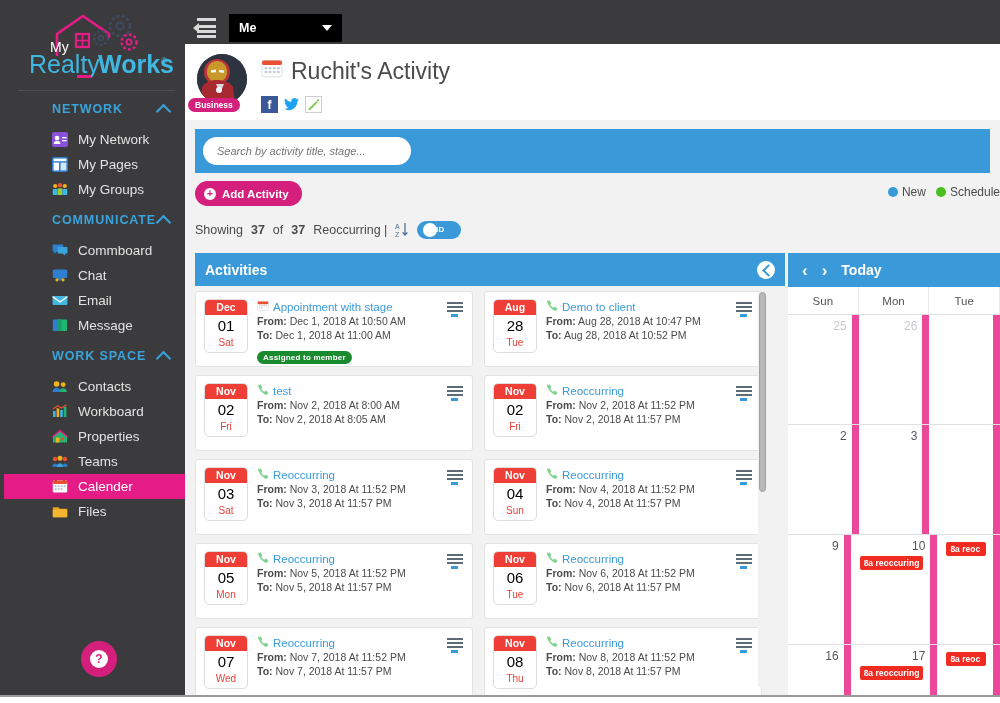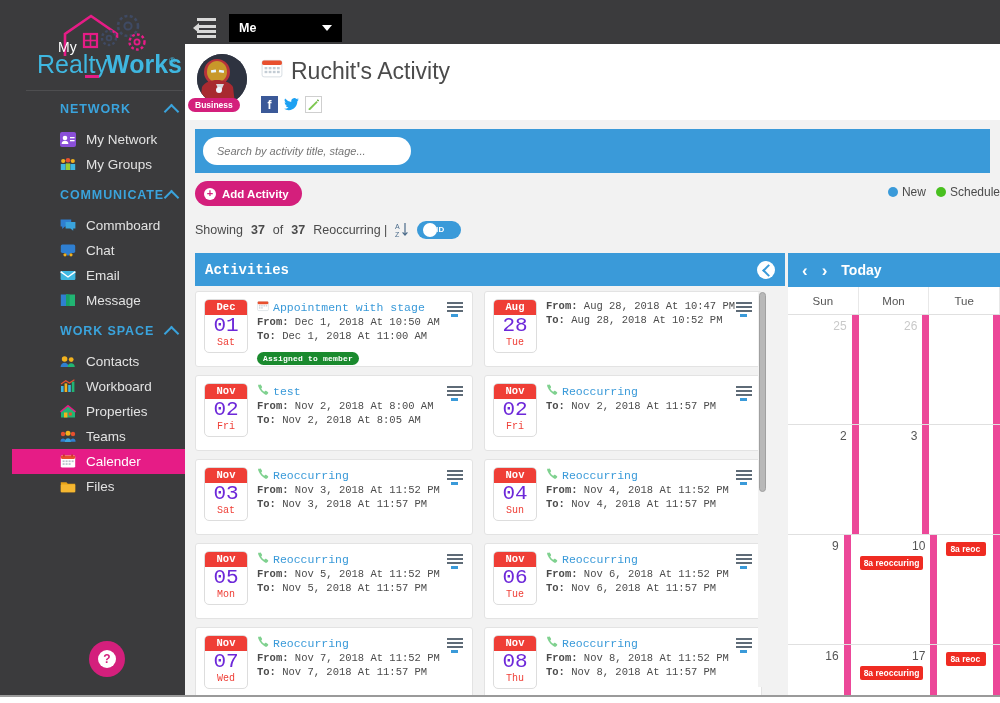--- a/index.html
+++ b/index.html
@@ -23,21 +23,21 @@
     position:absolute; left:0; bottom:0; width:1000px; height:6px;
     background:#ffffff;
   }
   #frame-bottom-line{
     position:absolute; left:0; bottom:6px; width:1000px; height:2px;
     background:#9a9a9a;
   }
 
   
   #sidebar{
-    position:absolute; left:12px; top:0; width:185px; height:695px;
+    position:absolute; left:4px; top:0; width:185px; height:695px;
     background:#3b3b3d; color:#d7d7d7; overflow:hidden;
   }
   .logo-wrap{ padding:12px 0 6px 0; text-align:center; }
   .logo-svg{ display:block; margin:0 auto; }
   .side-sep{ height:1px; background:#4e4e50; margin:4px 14px 0 14px; }
 
   .side-head{
     display:flex; align-items:center; justify-content:space-between;
     padding:11px 18px 11px 48px; color:#3aa3dc;
     font-size:12.5px; letter-spacing:.9px; font-weight:bold; cursor:pointer;
@@ -141,21 +141,21 @@
   #showing-row b{ font-weight:bold;}
   .sort-ico{ width:14px;height:16px;position:relative;cursor:pointer;color:#4b6b8a;font-size:9px;}
   .toggle-grid{
     width:44px;height:18px;border-radius:10px;background:#3a9ad9;position:relative;cursor:pointer;
   }
   .toggle-grid span{ position:absolute;left:6px;top:4px;color:#fff;font-size:8px;font-weight:bold;letter-spacing:.3px;}
   .toggle-grid .knob{ position:absolute;right:2px;top:2px;width:14px;height:14px;border-radius:50%;background:#fff;}
 
   
   #activities-panel{
-    position:absolute; left:10px; top:209px; width:590px; height:344px; background:#f2f2f2;font-family:Liberation Mono, monospace;
+    position:absolute; left:10px; top:209px; width:590px; height:344px; background:#f2f2f2;
   }
   .panel-head{
     height:33px;background:#3a9ad9;color:#fff;display:flex;align-items:center;justify-content:space-between;
     padding:0 10px; font-size:14px; font-weight:bold;
   }
   .collapse-c{ width:18px;height:18px;border-radius:50%;background:#fff;position:relative;cursor:pointer;}
   .collapse-c:before{content:"";position:absolute;left:7px;top:5px;width:7px;height:7px;
     border-left:2px solid #3a9ad9;border-bottom:2px solid #3a9ad9;transform:rotate(45deg);}
   .cards-scroll{
     height:409px; overflow:hidden; position:relative; padding-top:5px;
@@ -164,21 +164,21 @@
   .acard{
     width:278px;height:76px;background:#fff;border:1px solid #e3e3e3;border-radius:3px;
     position:relative; padding:7px 8px;
     display:flex; gap:9px;
   }
   .datechip{
     width:44px;height:54px;border:1px solid #ddd;border-radius:5px;overflow:hidden;text-align:center;
     flex:0 0 44px; background:#fff;
   }
   .datechip .m{ background:#ef3e36;color:#fff;font-size:10.5px;font-weight:bold;line-height:15px;}
-  .datechip .d{ font-size:21px;color:#6d28d9;line-height:21px;}
+  .datechip .d{ font-size:15px;color:#000000;line-height:21px;}
   .datechip .w{ font-size:10px;color:#ef3e36;line-height:13px;}
   .acard-body{ flex:1; min-width:0; }
   .acard-title{ font-size:11.5px;color:#3a9ad9; display:flex;align-items:center;gap:4px; margin-top:1px;}
   .acard-line{ font-size:10.5px;color:#4b4b4b;line-height:14px;}
   .acard-line b{ font-weight:bold;}
   .pill-assigned{
     display:inline-block;background:#1a8a2e;color:#fff;font-size:8px;font-weight:bold;
     padding:2px 6px;border-radius:9px;margin-top:9px;letter-spacing:.2px;
   }
   .menu-ico{ position:absolute; right:9px; top:10px; width:16px;height:12px;cursor:pointer;}
@@ -250,20 +250,31 @@
     <span class="mini-ico">
       <svg width="16" height="15" viewBox="0 0 16 15">
           <rect width="16" height="15" rx="2" fill="#8a4fd8"></rect>
           <circle cx="5" cy="6" r="2.3" fill="#fff"></circle>
           <path d="M1.6 12c0-2 1.6-3.2 3.4-3.2S8.4 10 8.4 12z" fill="#fff"></path>
           <rect x="10" y="5" width="4.6" height="1.3" fill="#fff"></rect>
           <rect x="10" y="8" width="4.6" height="1.3" fill="#fff"></rect>
         </svg>
     </span>
     <span>My Network</span>
+  </div>
+  <div class="side-item">
+    <span class="mini-ico">
+      <svg width="16" height="15" viewBox="0 0 16 15">
+          <rect width="16" height="15" rx="2" fill="#2f7fd1"></rect>
+          <rect x="1.6" y="1.6" width="12.8" height="2.6" fill="#fff"></rect>
+          <rect x="1.6" y="5.6" width="5.4" height="7.8" fill="#fff"></rect>
+          <rect x="8.6" y="5.6" width="5.8" height="7.8" fill="#cfe6fb"></rect>
+        </svg>
+    </span>
+    <span>My Pages</span>
   </div>
   <div class="side-item">
     <span class="mini-ico">
       <svg width="16" height="15" viewBox="0 0 16 15">
           <circle cx="3.2" cy="4" r="2.1" fill="#f2b21e"></circle>
           <circle cx="8" cy="3.3" r="2.3" fill="#e8502f"></circle>
           <circle cx="12.8" cy="4" r="2.1" fill="#f2b21e"></circle>
           <rect x="0.8" y="7" width="4.8" height="6" fill="#3fb7e0"></rect>
           <rect x="5.8" y="6.4" width="4.4" height="6.6" fill="#9acd32"></rect>
           <rect x="10.4" y="7" width="4.8" height="6" fill="#3fb7e0"></rect>
@@ -544,20 +555,26 @@
               <i></i>
             </div>
           </div>
           <div class="acard">
             <div class="datechip">
               <div class="m">Aug</div>
               <div class="d">28</div>
               <div class="w">Tue</div>
             </div>
             <div class="acard-body">
+              <div class="acard-title">
+                <span><svg width="12" height="12" viewBox="0 0 16 16">
+                    <path d="M3.2 1.2c.7-.6 1.6-.5 2.1.2l1.3 1.9c.4.6.3 1.3-.2 1.8l-.8.8c.9 1.9 2.4 3.4 4.3 4.3l.8-.8c.5-.5 1.2-.6 1.8-.2l1.9 1.3c.7.5.8 1.4.2 2.1l-.9 1c-.6.7-1.6.9-2.5.6C7.6 12.7 3.3 8.4 1.6 3.1c-.3-.9-.1-1.9.6-2.5z" fill="#7fd18f"></path>
+                  </svg></span>
+                <span>Demo to client</span>
+              </div>
               <div class="acard-line"><b>From:</b> <span>Aug 28, 2018 At 10:47 PM</span></div>
               <div class="acard-line"><b>To:</b> <span>Aug 28, 2018 At 10:52 PM</span></div>
             </div>
             <div class="menu-ico">
               <i></i>
               <i></i>
               <i></i>
               <i></i>
             </div>
           </div>
@@ -590,20 +607,21 @@
               <div class="d">02</div>
               <div class="w">Fri</div>
             </div>
             <div class="acard-body">
               <div class="acard-title">
                 <span><svg width="12" height="12" viewBox="0 0 16 16">
                     <path d="M3.2 1.2c.7-.6 1.6-.5 2.1.2l1.3 1.9c.4.6.3 1.3-.2 1.8l-.8.8c.9 1.9 2.4 3.4 4.3 4.3l.8-.8c.5-.5 1.2-.6 1.8-.2l1.9 1.3c.7.5.8 1.4.2 2.1l-.9 1c-.6.7-1.6.9-2.5.6C7.6 12.7 3.3 8.4 1.6 3.1c-.3-.9-.1-1.9.6-2.5z" fill="#7fd18f"></path>
                   </svg></span>
                 <span>Reoccurring</span>
               </div>
+              <div class="acard-line"><b>From:</b> <span>Nov 2, 2018 At 11:52 PM</span></div>
               <div class="acard-line"><b>To:</b> <span>Nov 2, 2018 At 11:57 PM</span></div>
             </div>
             <div class="menu-ico">
               <i></i>
               <i></i>
               <i></i>
               <i></i>
             </div>
           </div>
           <div class="acard">

